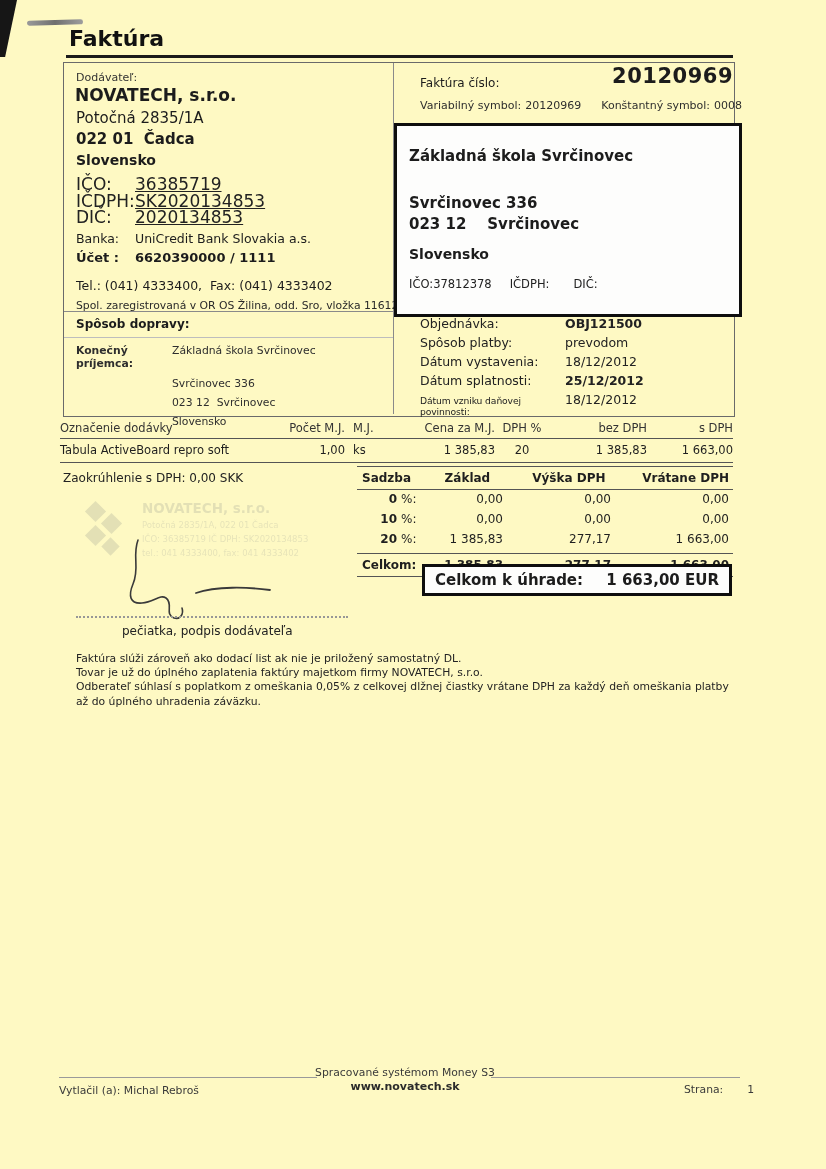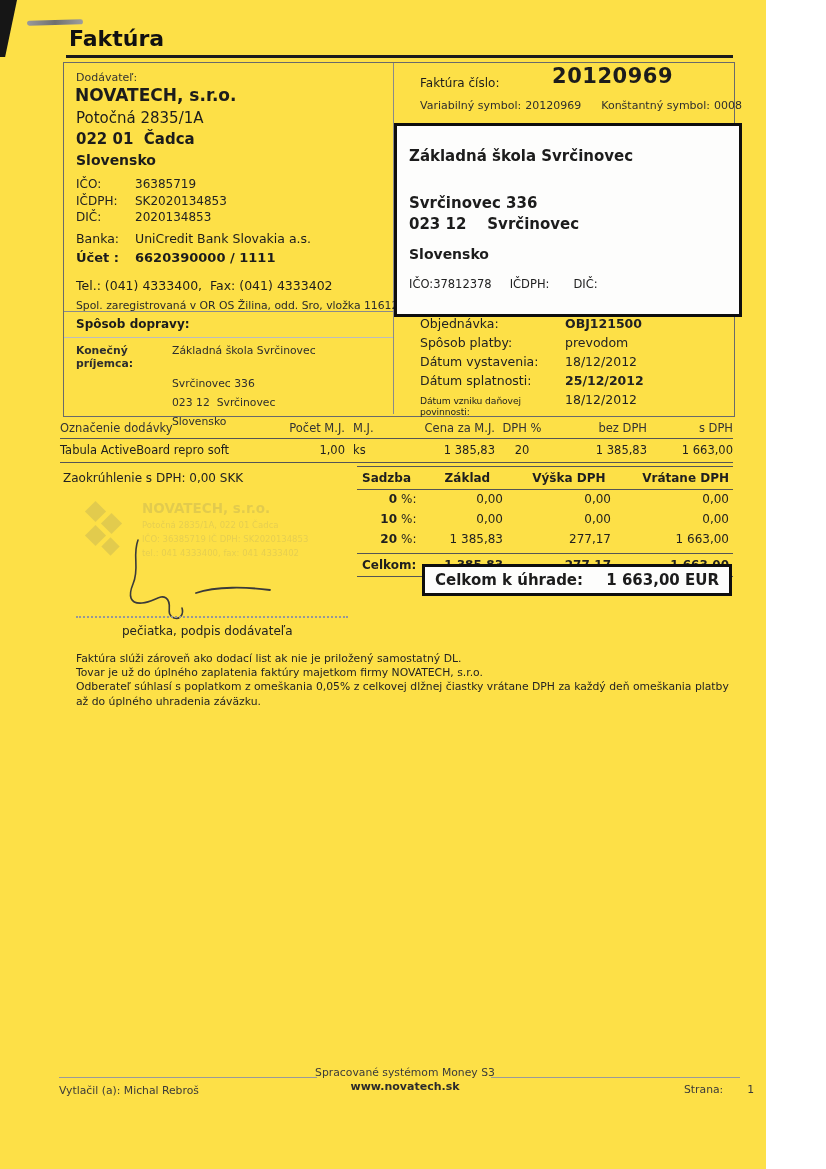--- a/index.html
+++ b/index.html
@@ -1,16 +1,16 @@
 <!DOCTYPE html>
 <html><head>
 <meta charset="utf-8">
 <style>
   html,body{margin:0;padding:0;background:#ffffff;}
-  .page{position:relative;width:766px;height:1169px;background:#fde047;overflow:hidden;
+  .page{position:relative;width:826px;height:1169px;background:#fef9c3;overflow:hidden;
         font-family:"DejaVu Sans","Liberation Sans",sans-serif;color:#1c1c1c;}
   .abs{position:absolute;}
   .pre{white-space:pre;}
   .b{font-weight:bold;}
 
   
   .corner-artifact{left:0;top:0;width:17px;height:57px;background:#161616;
       clip-path:polygon(0 0,100% 0,30% 100%,0 100%);}
   .smudge{left:27px;top:20px;width:56px;height:5px;background:linear-gradient(90deg,#9a9a9a,#6f6f6f,#9e9e9e);
       border-radius:3px;transform:rotate(-1.5deg);}
@@ -22,21 +22,21 @@
   
   .info-box{left:63px;top:62px;width:670px;height:353px;border:1px solid #6a6a6a;}
   .v-divider{left:393px;top:63px;width:1px;height:351px;background:#8a8a8a;}
 
   
   .sup-label{left:76px;top:71px;font-size:11px;color:#333;}
   .sup-name{left:75px;top:85px;font-size:17px;font-weight:bold;}
   .sup-street{left:76px;top:109px;font-size:15px;font-weight:normal;}
   .sup-city{left:76px;top:130px;font-size:15px;font-weight:bold;}
   .sup-country{left:76px;top:152px;font-size:14px;font-weight:bold;}
-  .sup-ids{left:76px;top:176px;font-size:12px;line-height:16.5px;color:#222;}
+  .sup-ids{left:76px;top:176px;font-size:17px;line-height:16.5px;color:#222;text-decoration:underline;}
   .id-label{display:inline-block;width:59px;}
   .sup-bank{left:76px;top:231px;font-size:12.5px;}
   .sup-acct{left:76px;top:250px;font-size:13px;font-weight:bold;}
   .acct-label{display:inline-block;width:59px;}
   .sup-tel{left:76px;top:278px;font-size:12.5px;}
   .sup-reg{left:76px;top:299px;font-size:10.8px;color:#2a2a2a;}
   .sep1{left:64px;top:311px;width:329px;height:1px;background:#8a8a8a;}
   .transport-label{left:76px;top:317px;font-size:12px;font-weight:bold;}
   .sep2{left:64px;top:337px;width:329px;height:1px;background:#bdbdbd;}
   .recipient{left:76px;top:344px;font-size:10.8px;color:#2e2e2e;}

